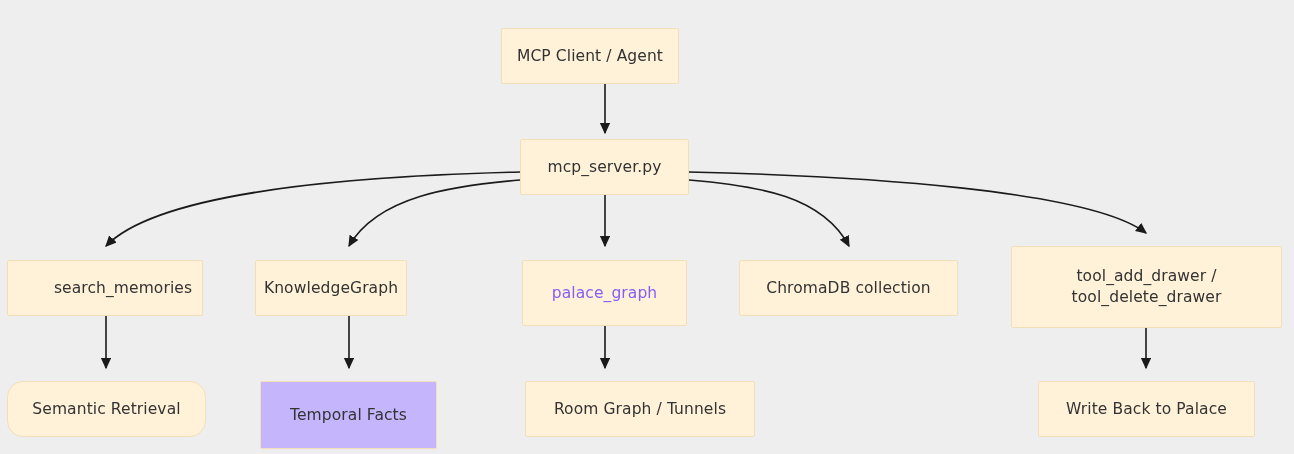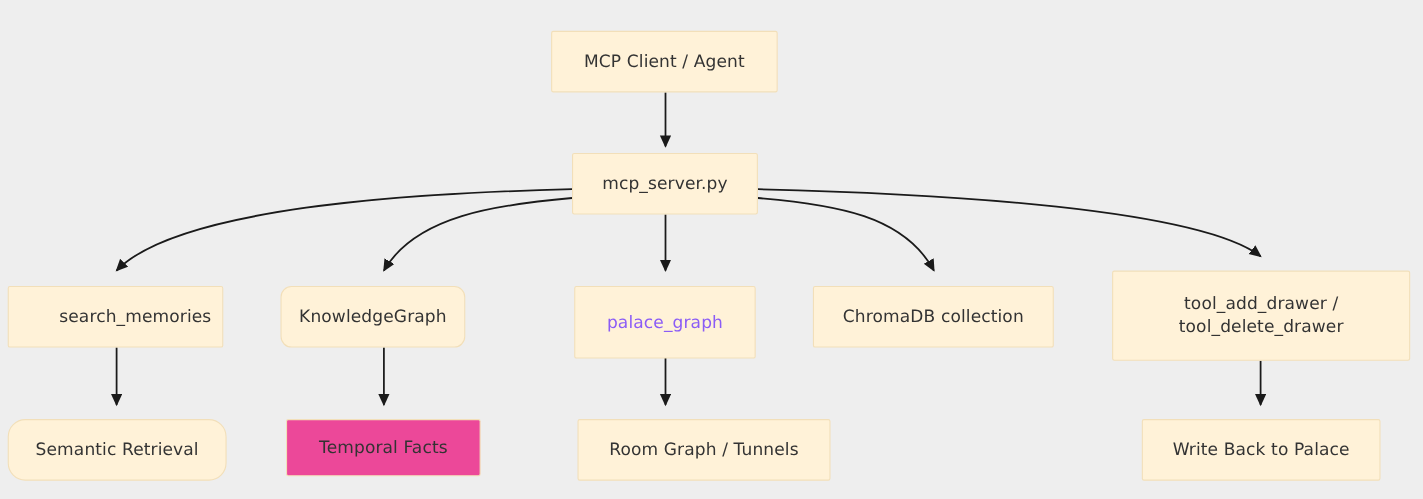--- a/index.html
+++ b/index.html
@@ -61,27 +61,27 @@
         <path d="M 689,180 C 760,186 822,196 849,246" stroke="#1a1a1a"></path>
         <path d="M 689,172 C 860,176 1090,190 1146,233" stroke="#1a1a1a"></path>
         <path d="M 106,316 L 106,368" stroke="#1a1a1a"></path>
         <path d="M 349,316 L 349,368" stroke="#1a1a1a"></path>
         <path d="M 605,316 L 605,368" stroke="#1a1a1a"></path>
         <path d="M 1146,328 L 1146,368" stroke="#1a1a1a"></path>
       </g>
   </svg>
 
   <div id="node-layer">
-      <div class="node" style="left: 501px; top: 28px; width: 206px; height: 56px; background: rgb(255, 242, 216); border-color: rgb(242, 223, 185); color: rgb(51, 51, 51);"><span>MCP Client / Agent</span></div>
+      <div class="node" style="left: 501px; top: 28px; width: 178px; height: 56px; background: rgb(255, 242, 216); border-color: rgb(242, 223, 185); color: rgb(51, 51, 51);"><span>MCP Client / Agent</span></div>
       <div class="node" style="left: 520px; top: 139px; width: 169px; height: 56px; background: rgb(255, 242, 216); border-color: rgb(242, 223, 185); color: rgb(51, 51, 51);"><span>mcp_server.py</span></div>
       <div class="node" style="left: 7px; top: 260px; width: 196px; height: 56px; background: rgb(255, 242, 216); border-color: rgb(242, 223, 185); color: rgb(51, 51, 51); padding-left: 36px;"><span>search_memories</span></div>
-      <div class="node" style="left: 255px; top: 260px; width: 168px; height: 56px; background: rgb(255, 242, 216); border-color: rgb(242, 223, 185); color: rgb(51, 51, 51); border-radius: 10px;"><span>KnowledgeGraph</span></div>
+      <div class="node" style="left: 255px; top: 260px; width: 152px; height: 56px; background: rgb(255, 242, 216); border-color: rgb(242, 223, 185); color: rgb(51, 51, 51);"><span>KnowledgeGraph</span></div>
       <div class="node" style="left: 522px; top: 260px; width: 165px; height: 66px; background: rgb(255, 242, 216); border-color: rgb(242, 223, 185); color: #8b5cf6;"><span>palace_graph</span></div>
       <div class="node" style="left: 739px; top: 260px; width: 219px; height: 56px; background: rgb(255, 242, 216); border-color: rgb(242, 223, 185); color: rgb(51, 51, 51);"><span>ChromaDB collection</span></div>
       <div class="node" style="left: 1011px; top: 246px; width: 271px; height: 82px; background: rgb(255, 242, 216); border-color: rgb(242, 223, 185); color: rgb(51, 51, 51);"><span>tool_add_drawer /
 tool_delete_drawer</span></div>
       <div class="node" style="left: 7px; top: 381px; width: 199px; height: 56px; background: rgb(255, 242, 216); border-color: rgb(242, 223, 185); color: rgb(51, 51, 51); border-radius: 16px;"><span>Semantic Retrieval</span></div>
-      <div class="node" style="left: 260px; top: 381px; width: 177px; height: 52px; background: #ec4899; border-color: rgb(242, 223, 185); color: rgb(51, 51, 51);"><span>Temporal Facts</span></div>
+      <div class="node" style="left: 260px; top: 381px; width: 177px; height: 68px; background: #c4b5fd; border-color: rgb(242, 223, 185); color: rgb(51, 51, 51);"><span>Temporal Facts</span></div>
       <div class="node" style="left: 490px; top: 381px; width: 230px; height: 56px; background: rgb(255, 242, 216); border-color: rgb(242, 223, 185); color: rgb(51, 51, 51); margin-left: 35px;"><span>Room Graph / Tunnels</span></div>
       <div class="node" style="left: 1038px; top: 381px; width: 217px; height: 56px; background: rgb(255, 242, 216); border-color: rgb(242, 223, 185); color: rgb(51, 51, 51);"><span>Write Back to Palace</span></div>
     </div>
 
 </div>
 
 </body></html>

